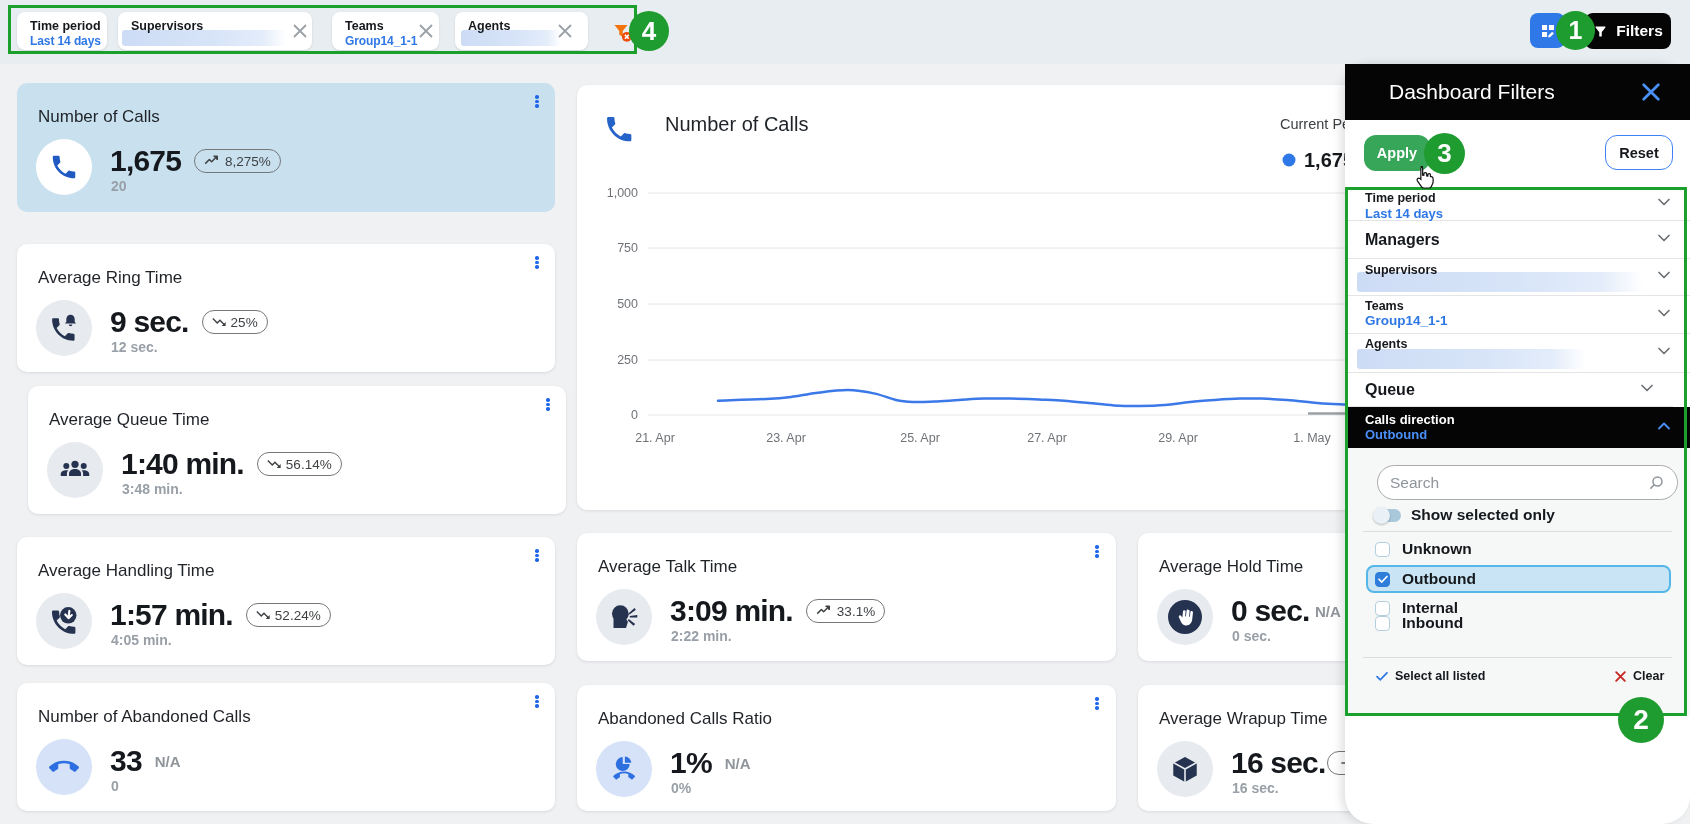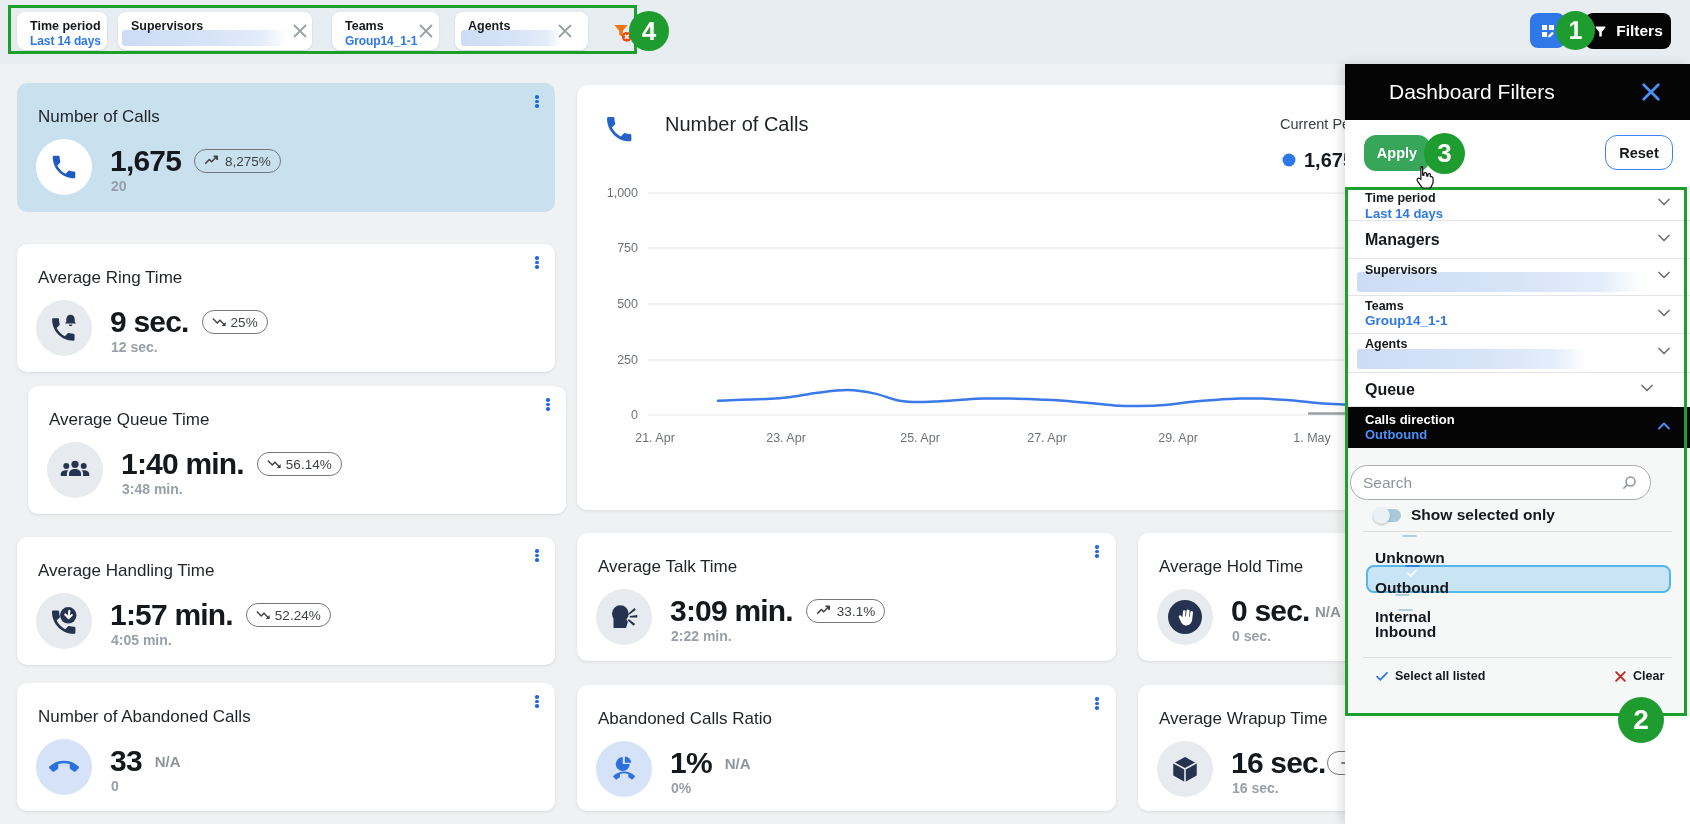--- a/index.html
+++ b/index.html
@@ -31,21 +31,21 @@
   .chipx { position:absolute; top:50%; transform:translateY(-50%); width:16px; height:16px; }
   .chipx svg { display:block; }
   .grn { position:absolute; border:3px solid #1ba12b; }
   .badge { position:absolute; border-radius:50%; background:#1f9c2f; color:#fff; font-weight:bold;
            display:flex; align-items:center; justify-content:center; }
   .frow { position:relative; border-bottom:1px solid #e4e4e4; }
   .frow .fl1 { z-index:2; position:absolute; left:20px; top:7px; font-size:12.5px; font-weight:bold; color:#15181c; }
   .frow .fl2 { position:absolute; left:20px; top:22px; font-size:13.5px; font-weight:bold; color:#2e77e5; }
   .frow .big { position:absolute; left:20px; top:50%; transform:translateY(-50%); font-size:16px; font-weight:bold; color:#15181c; }
   .chev { position:absolute; right:16px; top:50%; transform:translateY(-50%); }
-  .cbrow { position:absolute; left:30px; display:flex; align-items:center; gap:12px; height:28px;flex-direction:column; }
+  .cbrow { position:absolute; left:30px; display:flex; align-items:center; gap:12px; height:28px; }
   .cbox { width:15px; height:15px; border:1.5px solid #b5cede; border-radius:4px; background:#fff; }
   .cblab { font-size:15.5px; font-weight:bold; color:#15181c; }
 </style>
 </head>
 <body>
 <div id="stage">
   <div class="abs" style="left:0; top:64px; width:1690px; height:760px; background:#f0f1f3;"></div>
 
   <div class="chip" style="left:17px; width:90px; height:38px;">
     <div class="lab">Time period</div>
@@ -329,21 +329,21 @@
         <span class="val">16 sec.</span>
       </div>
     <div class="pill" style="position:absolute; left:189px; top:66px; width:58px;">
         <svg width="16" height="16" viewBox="0 0 24 24" style="margin-left:2px;">
           <path d="M5 11h14v2H5z" fill="#3c4043"></path>
         </svg>
       </div>
     <div class="sub">16 sec.</div>
   </div>
 
-  <div class="abs" id="panel" style="left:1345px; top:64px; width:345px; height:760px; background:#fff; box-shadow:-4px 0 10px rgba(0,0,0,.12);">
+  <div class="abs" id="panel" style="left:1345px; top:64px; width:345px; height:760px; background:#fff; box-shadow:-4px 0 10px rgba(0,0,0,.12);border-radius:28px;">
 
     <div class="abs" style="left:0; top:0; width:345px; height:56px; background:#050505;">
       <span style="position:absolute; left:44px; top:16px; font-size:21px; color:#fff;">Dashboard Filters</span>
       <svg width="22" height="22" viewBox="0 0 24 24" style="position:absolute; right:28px; top:17px;">
         <path d="M4 4 L20 20 M20 4 L4 20" stroke="#4a90f7" stroke-width="3" stroke-linecap="round"></path>
       </svg>
     </div>
 
     <div class="abs" style="left:19px; top:71px; width:66px; height:36px; border-radius:12px; background:#37a659;
          display:flex; align-items:center; justify-content:center; color:#fff; font-weight:bold; font-size:14.5px;">Apply</div>
@@ -393,21 +393,21 @@
     <div class="abs" style="left:0; top:343px; width:345px; height:41px; background:#050505;">
       <div style="position:absolute; left:20px; top:5px; font-size:13px; font-weight:bold; color:#fff;">Calls direction</div>
       <div style="position:absolute; left:20px; top:20px; font-size:13px; font-weight:bold; color:#4a90f7;">Outbound</div>
       <div class="chev"><svg width="20" height="20" viewBox="0 0 24 24">
             <path d="M6 15 l6-6 6 6" stroke="#4a90f7" stroke-width="2.2" fill="none" stroke-linecap="round" stroke-linejoin="round"></path>
           </svg></div>
     </div>
 
     <div class="abs" style="left:0; top:384px; width:345px; height:268px; background:#f6f7f7;">
 
-      <div class="abs" style="left:5px; top:17px; width:301px; height:35px; border-radius:18px; background:#fff; border:1px solid #ababab;">
+      <div class="abs" style="left:32px; top:17px; width:301px; height:35px; border-radius:18px; background:#fff; border:1px solid #ababab;">
         <span style="position:absolute; left:12px; top:8px; font-size:15.5px; color:#8f959b;">Search</span>
         <svg width="18" height="18" viewBox="0 0 24 24" style="position:absolute; right:12px; top:8px;">
           <circle cx="14" cy="10" r="6" fill="none" stroke="#8f959b" stroke-width="2"></circle>
           <path d="M9.6 14.4 L4.5 19.5" stroke="#8f959b" stroke-width="2"></path>
         </svg>
       </div>
 
       <div class="abs" style="left:29px; top:61px; width:27px; height:13px; border-radius:7px; background:#a9c8da;">
         <div class="abs" style="left:-1px; top:-2px; width:17px; height:17px; border-radius:50%; background:#e9f1f6; box-shadow:0 1px 2px rgba(0,0,0,.25);"></div>
       </div>

